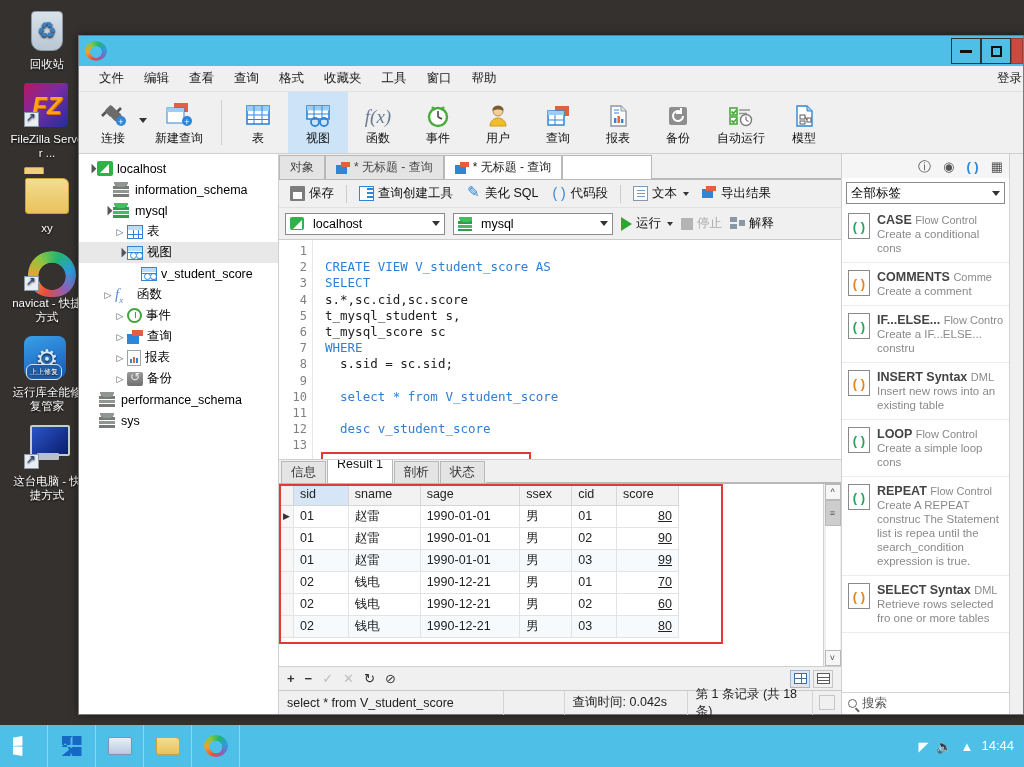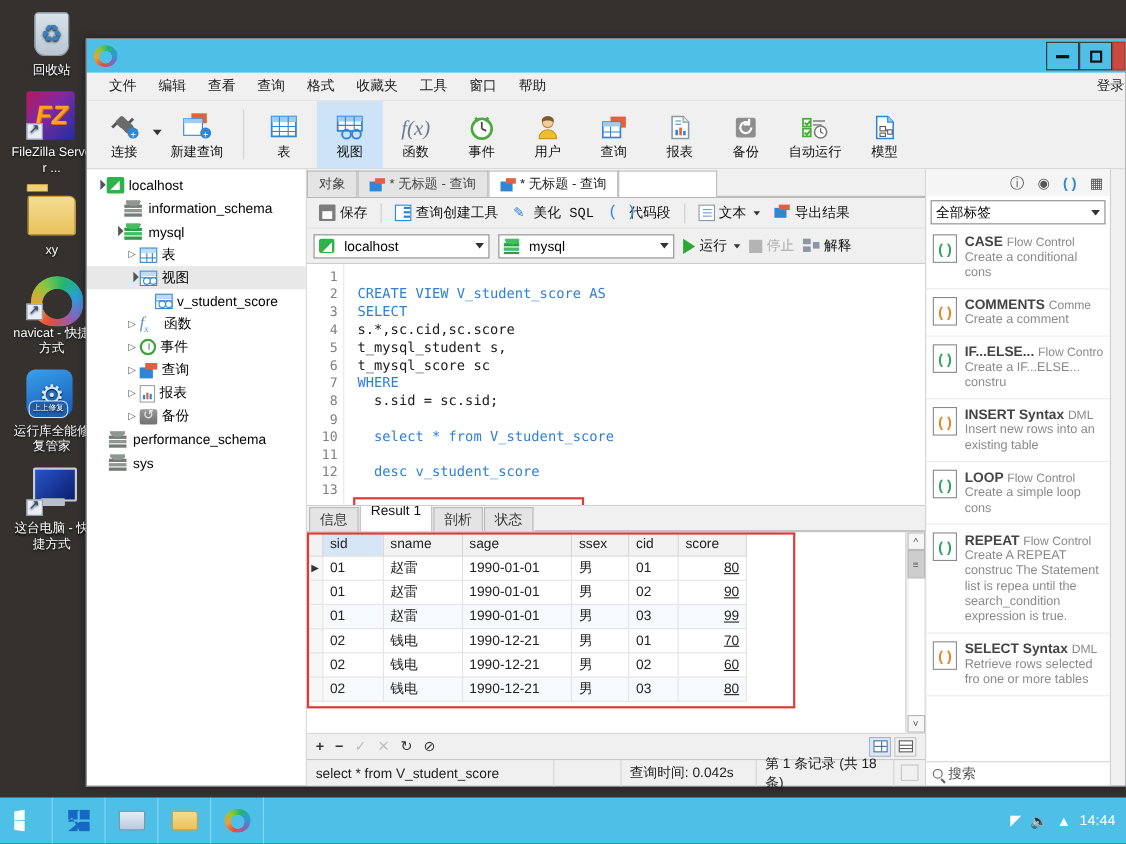--- a/index.html
+++ b/index.html
@@ -192,21 +192,21 @@
   .dtab{height:24px;display:flex;align-items:center;gap:4px;padding:0 10px;
      border:1px solid #b8b8b8;border-bottom:none;background:#e4e4e4;color:#444;font-size:12px;}
   .dtab.active{background:#fff;color:#222;}
   .dtab .qi{width:14px;height:12px;background:
       linear-gradient(#e2603f,#e2603f) 5px 0/9px 5px no-repeat,
       linear-gradient(#2f86d6,#2f86d6) 0 3px/11px 9px no-repeat;}
   .dtab-spacer{flex:1;border-bottom:1px solid #b8b8b8;}
   .dtab-blank{width:90px;height:24px;border:1px solid #b8b8b8;border-bottom:none;background:#fff;}
 
   #edit-toolbar{height:28px;background:#f0f0f0;display:flex;align-items:center;
-     gap:3px;padding:0 6px;border-bottom:1px solid #e0e0e0;font-size:12.5px;font-family:Liberation Mono, monospace;}
+     gap:3px;padding:0 6px;border-bottom:1px solid #e0e0e0;font-size:12.5px;}
   .etb{display:flex;align-items:center;gap:4px;padding:2px 5px;color:#111;white-space:nowrap;}
   .vsep{width:1px;height:18px;background:#cccccc;margin:0 4px;}
   .ti{width:15px;height:15px;flex:none;position:relative;}
   .ti-save{background:#7d7d7d;border-radius:1px;}
   .ti-save:after{content:"";position:absolute;left:3px;top:6px;width:9px;height:7px;background:#fff;}
   .ti-builder{background:#fff;border:1px solid #2f86d6;}
   .ti-builder:after{content:"";position:absolute;left:7px;top:1px;width:6px;height:12px;
      background:linear-gradient(#2f86d6,#2f86d6) 0 0/100% 2px no-repeat,
                 linear-gradient(#2f86d6,#2f86d6) 0 4px/100% 2px no-repeat,
                 linear-gradient(#2f86d6,#2f86d6) 0 8px/100% 2px no-repeat;}
@@ -586,21 +586,21 @@
         </div>
         <div class="tree-row sel" style="padding-left:34px">
           <span class="twisty tw-open"></span>
           <span class="t-ico ico-view"></span>
           <span>视图</span>
         </div>
         <div class="tree-row" style="padding-left:62px">
           <span class="t-ico ico-view"></span>
           <span>v_student_score</span>
         </div>
-        <div class="tree-row" style="padding-left:34px">
+        <div class="tree-row" style="padding-left:22px">
           <span class="twisty tw-closed"></span>
           <span class="t-ico ico-fx">f<sub style="font-size:9px">x</sub></span>
           <span>函数</span>
         </div>
         <div class="tree-row" style="padding-left:34px">
           <span class="twisty tw-closed"></span>
           <span class="t-ico ico-event"></span>
           <span>事件</span>
         </div>
         <div class="tree-row" style="padding-left:34px">

